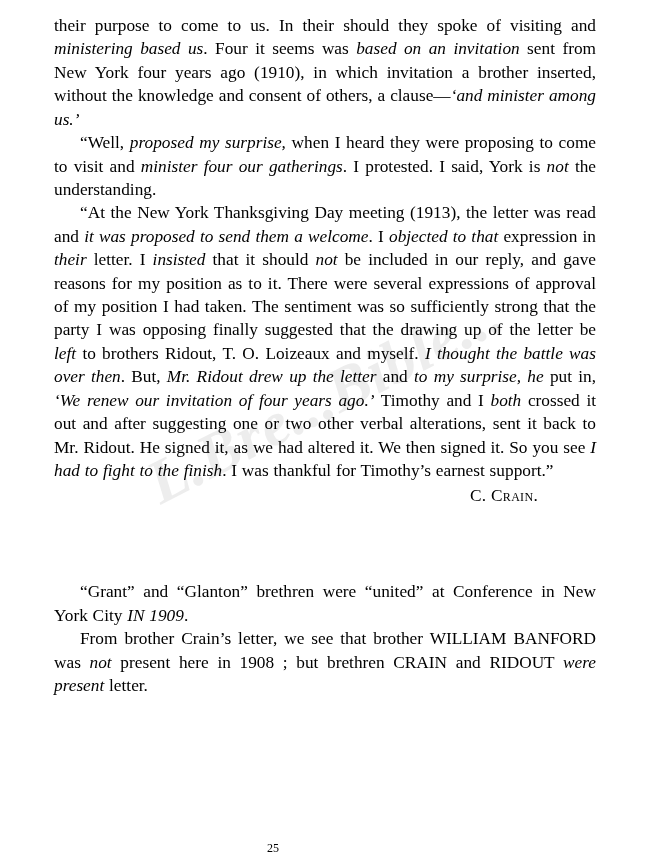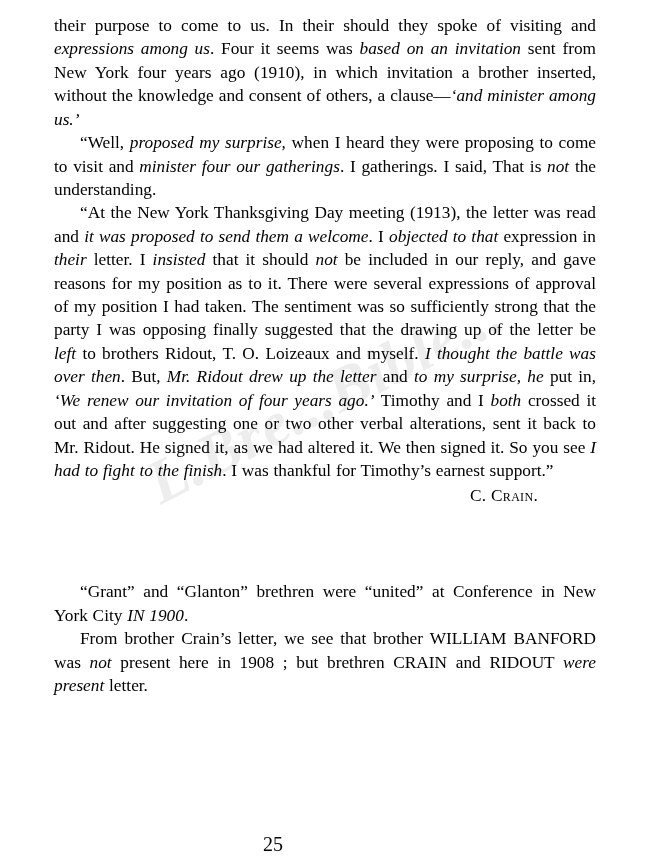--- a/index.html
+++ b/index.html
@@ -78,49 +78,49 @@
   .block-lower {
     margin-top: 0;
   }
 
   .pagenum {
     position: absolute;
     bottom: 10px;
     left: 0;
     width: 546px;
     text-align: center;
-    font-size: 20px;
+    font-size: 12px;
     z-index: 1;
   }
 
   i { font-style: italic; }
 </style>
 </head>
 <body>
 
 <div class="page">
 
   <div class="watermark">L.Bre...Bible...</div>
 
   <div class="content">
 
     <div id="upper-block">
-        <p class="para noindent"><span>their purpose to come to us.  In their should they spoke of visiting and </span><i>expressions among us</i><span>.  Four it seems was </span><i>based on an invitation</i><span> sent from New York four years ago (1910), in which invitation a brother inserted, without the knowledge and consent of others, a clause—</span><i>‘and minister among us.’</i></p>
-        <p class="para"><span>“Well, </span><i>proposed my surprise,</i><span> when I heard they were proposing to come to visit and </span><i>minister four our gatherings</i><span>.  I gatherings.  I said, That is </span><i>not</i><span> the understanding.</span></p>
+        <p class="para noindent"><span>their purpose to come to us.  In their should they spoke of visiting and </span><i>ministering based us</i><span>.  Four it seems was </span><i>based on an invitation</i><span> sent from New York four years ago (1910), in which invitation a brother inserted, without the knowledge and consent of others, a clause—</span><i>‘and minister among us.’</i></p>
+        <p class="para"><span>“Well, </span><i>proposed my surprise,</i><span> when I heard they were proposing to come to visit and </span><i>minister four our gatherings</i><span>.  I protested.  I said, York is </span><i>not</i><span> the understanding.</span></p>
         <p class="para"><span>“At the New York Thanksgiving Day meeting (1913), the letter was read and </span><i>it was proposed to send them a welcome</i><span>.  I </span><i>objected to that</i><span> expression in </span><i>their</i><span> letter.  I </span><i>insisted</i><span> that it should </span><i>not</i><span> be included in our reply, and gave reasons for my position as to it.  There were several expressions of approval of my position I had taken.  The sentiment was so sufficiently strong that the party I was opposing finally suggested that the drawing up of the letter be </span><i>left</i><span> to brothers Ridout, T. O. Loizeaux and myself.  </span><i>I thought the battle was over then</i><span>.  But, </span><i>Mr. Ridout drew up the letter</i><span> and </span><i>to my surprise, he</i><span> put in, </span><i>‘We renew our invitation of four years ago.’</i><span>  Timothy and I </span><i>both</i><span> crossed it out and after suggesting one or two other verbal alterations, sent it back to Mr. Ridout.  He signed it, as we had altered it.  We then signed it.  So you see </span><i>I had to fight to the finish</i><span>.  I was thankful for Timothy’s earnest support.”</span></p>
       </div>
 
     <div class="signature">
       <span class="smallcaps">C. Crain.</span>
     </div>
 
     <div class="gap"></div>
 
     <div class="block-lower" id="lower-block">
-        <p class="para"><span>“Grant” and “Glanton” brethren were “united” at Conference in New York City </span><i>IN 1900</i><span>.</span></p>
+        <p class="para"><span>“Grant” and “Glanton” brethren were “united” at Conference in New York City </span><i>IN 1909</i><span>.</span></p>
         <p class="para"><span>From brother Crain’s letter, we see that brother WILLIAM BANFORD was </span><i>not</i><span> present here in 1908 ; but brethren CRAIN and RIDOUT </span><i>were present</i><span> letter.</span></p>
       </div>
 
   </div>
 
   <div class="pagenum">25</div>
 
 </div>
 
 </body></html>

